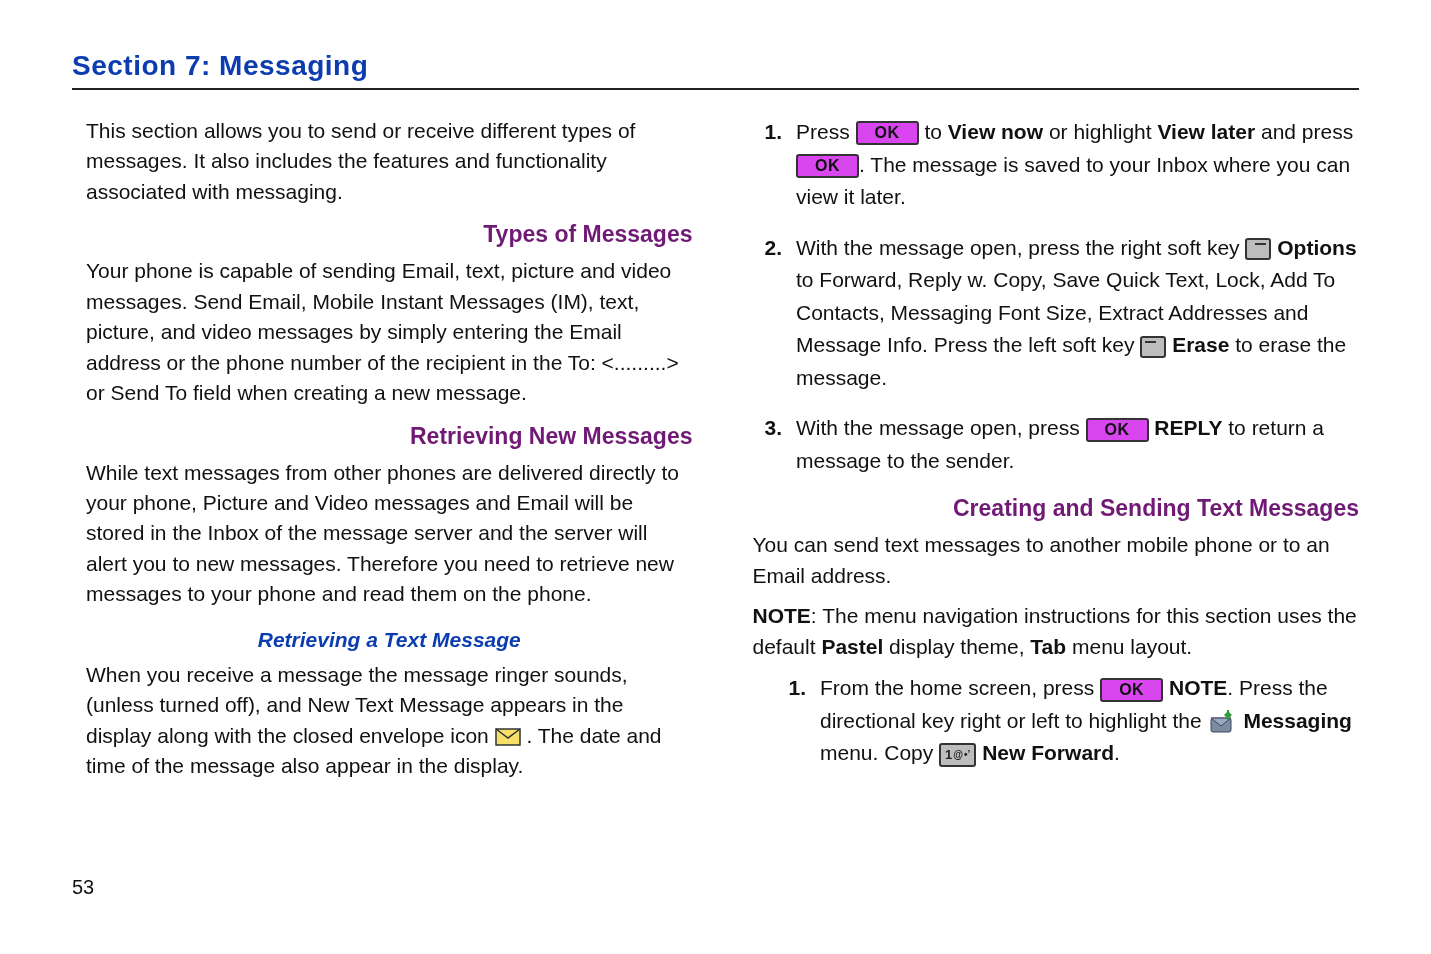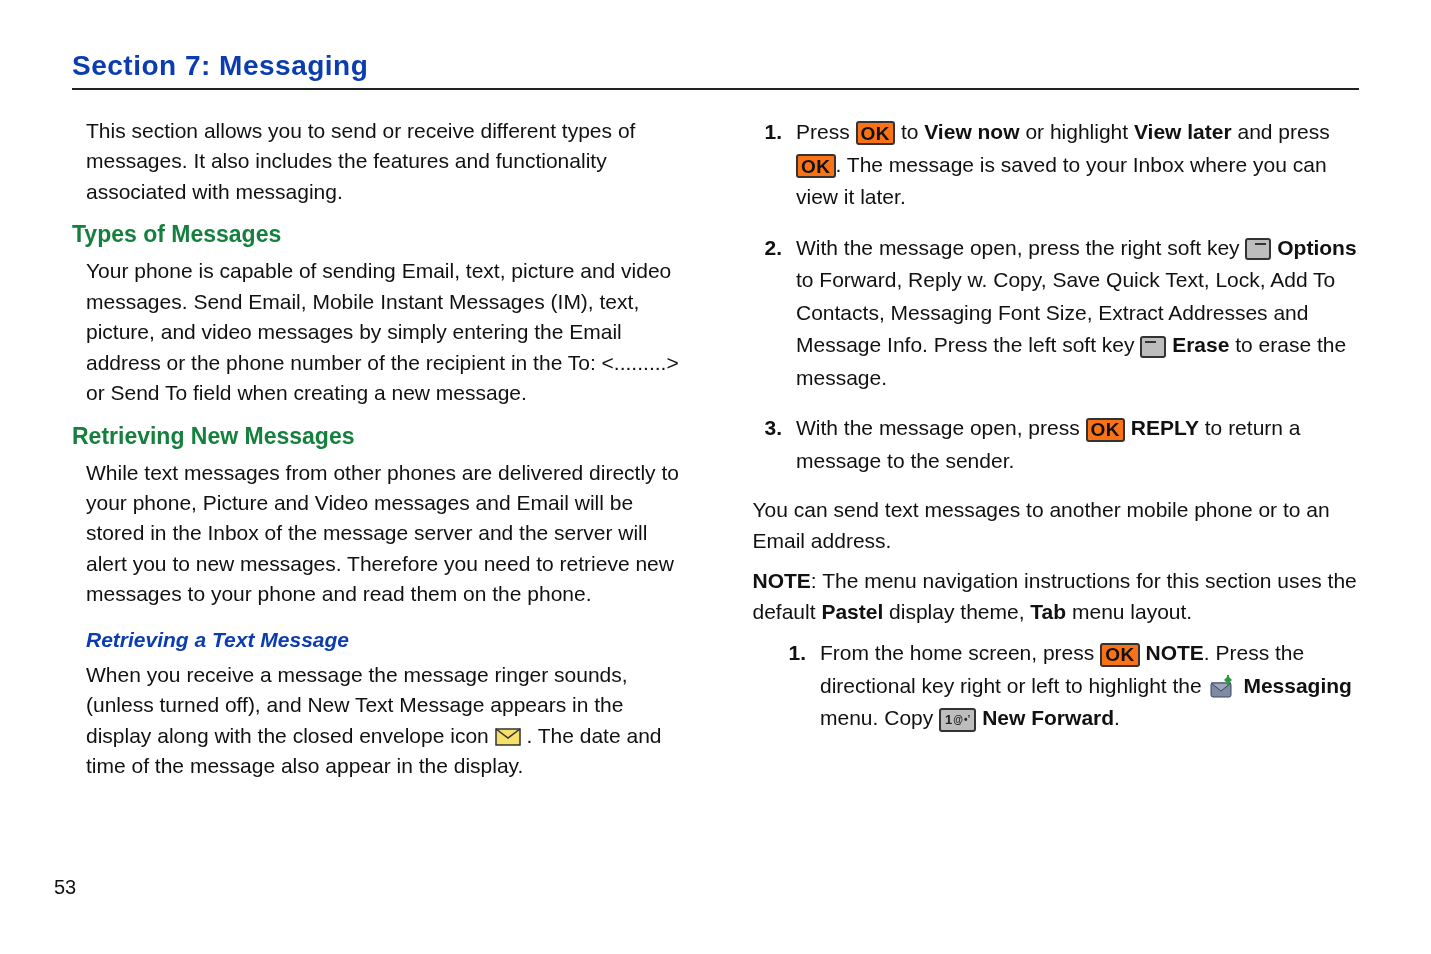--- a/index.html
+++ b/index.html
@@ -40,43 +40,45 @@
     min-width: 0;
   }
   .para {
     font-size: 21px;
     line-height: 1.45;
     margin: 0 0 10px 0;
     font-stretch: condensed;
   }
   .indent { padding-left: 14px; }
   .h2 {
-    color: #15803d;
+    color: #701a75;
     font-size: 23px;
     font-weight: 800;
     margin: 14px 0 8px 0;
+    text-align: right;
   }
   .h3-italic {
     color: #0b3db0;
     font-size: 21px;
     font-style: italic;
     font-weight: 800;
     margin: 18px 0 8px 0;
+    text-align: center;
   }
   .b { font-weight: 700; margin-top: 40px; }
   .ok-key {
     display: inline-flex;
     align-items: center;
     justify-content: center;
     border: 2px solid #333;
-    background: #f97316;
+    background: #d946ef;
     color: #111;
     font-weight: 800;
-    font-size: 19px;
-    padding: 0 3px;
+    font-size: 16px;
+    padding: 0 17px;
     height: 20px;
     border-radius: 3px;
     vertical-align: middle;
     line-height: 1;
     letter-spacing: 0.5px;
   }
   .soft-key {
     display: inline-flex;
     align-items: center;
     justify-content: center;
@@ -135,21 +137,21 @@
     font-weight:700;
     color:#222;
     gap:1px;
   }
   .msg-icon {
     display:inline-flex;
     vertical-align:middle;
   }
   .page-number {
     position: absolute;
-    left: 54px;
+    left: 72px;
     bottom: 55px;
     font-size: 20px;
   }
 </style>
 </head>
 <body>
 
 <div class="page">
 
   <div class="section-title">Section 7:  Messaging</div>
@@ -213,20 +215,21 @@
           <span class="num">3.</span>
           <span class="body">
             <span>With the message open, press </span>
             <span class="ok-key">OK</span>
             <span class="b">REPLY</span>
             <span> to return a message to the sender.</span>
           </span>
         </li>
       </ol>
 
+      <div class="h2">Creating and Sending Text Messages</div>
       <p class="para indent">You can send text messages to another mobile phone or to an Email address.</p>
 
       <p class="para indent">
         <span class="b">NOTE</span><span>: The menu navigation instructions for this section uses the default </span><span class="b">Pastel</span><span> display theme, </span><span class="b">Tab</span><span> menu layout.</span>
       </p>
 
       <ol class="num-list" style="padding-left:50px;">
         <li>
           <span class="num">1.</span>
           <span class="body">

